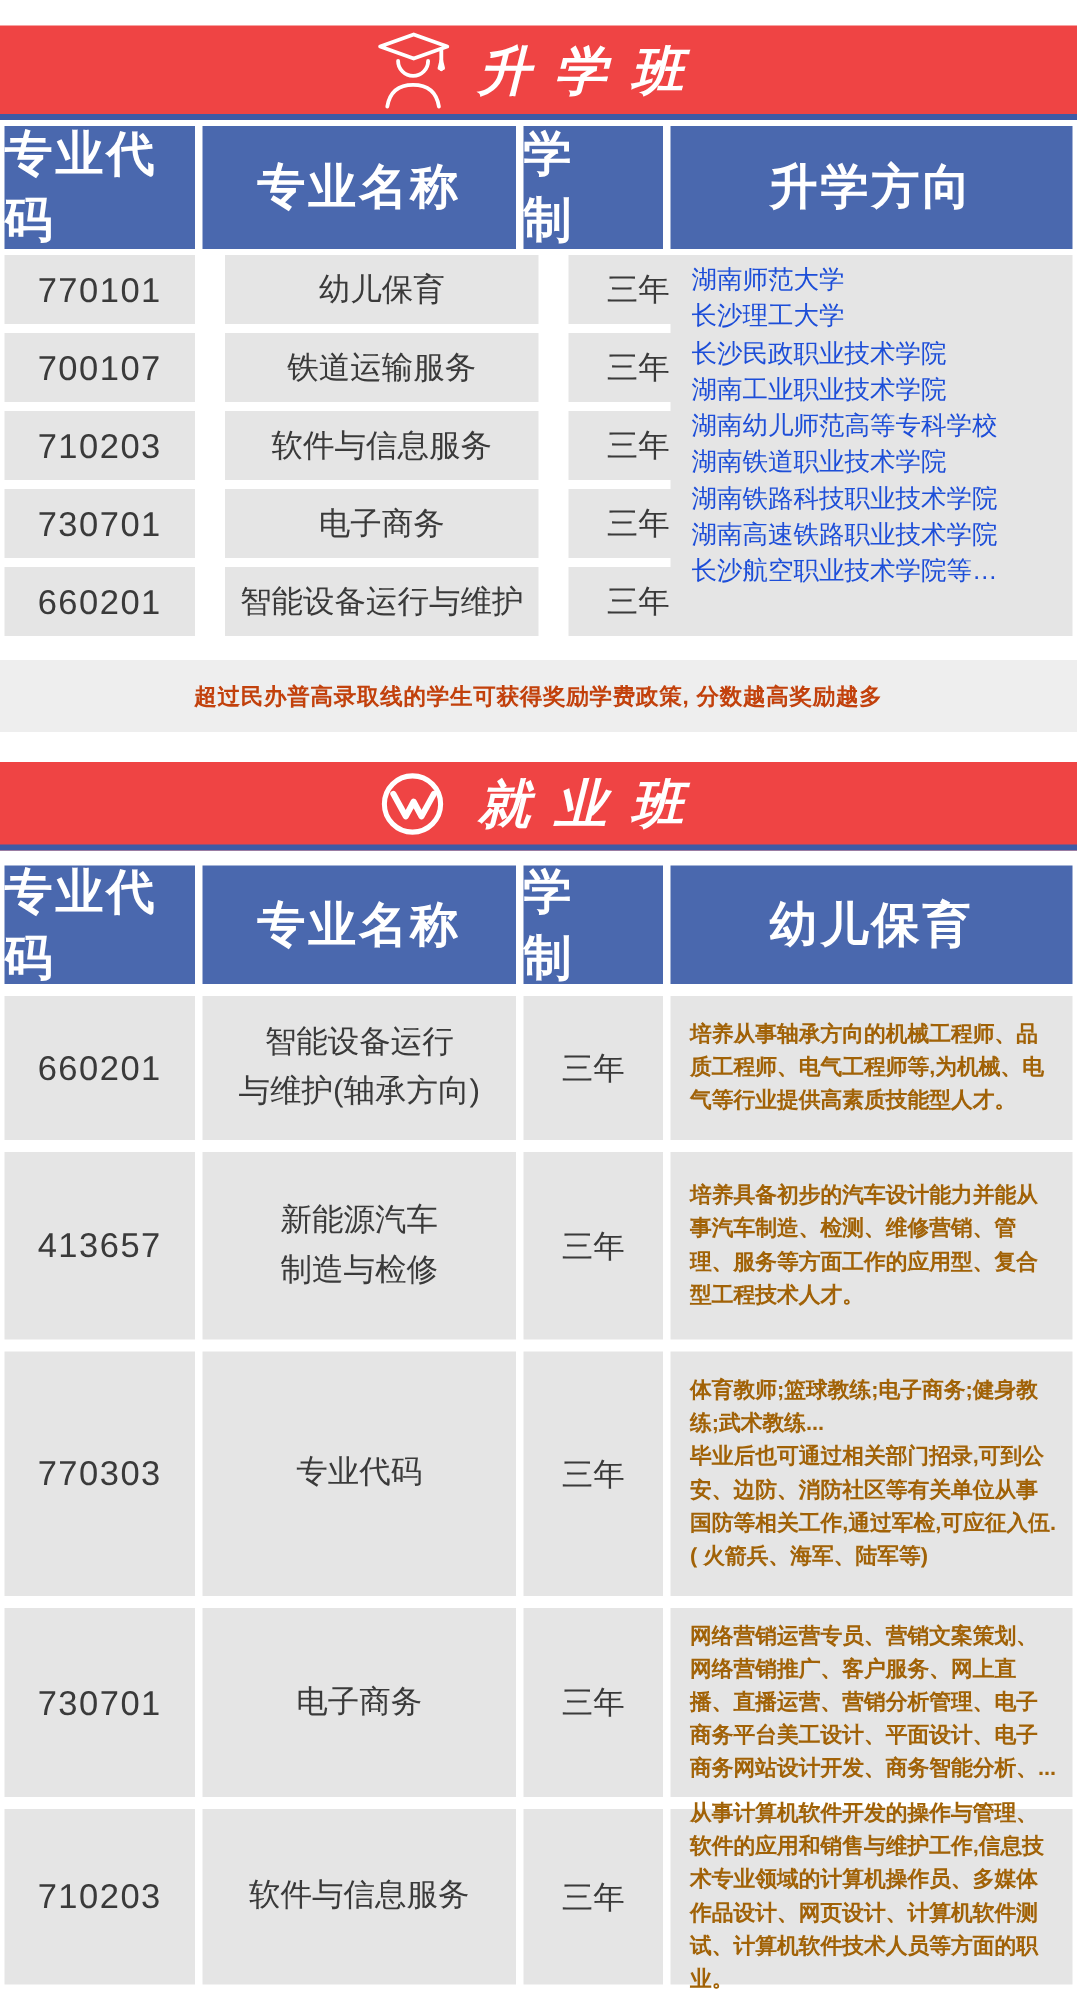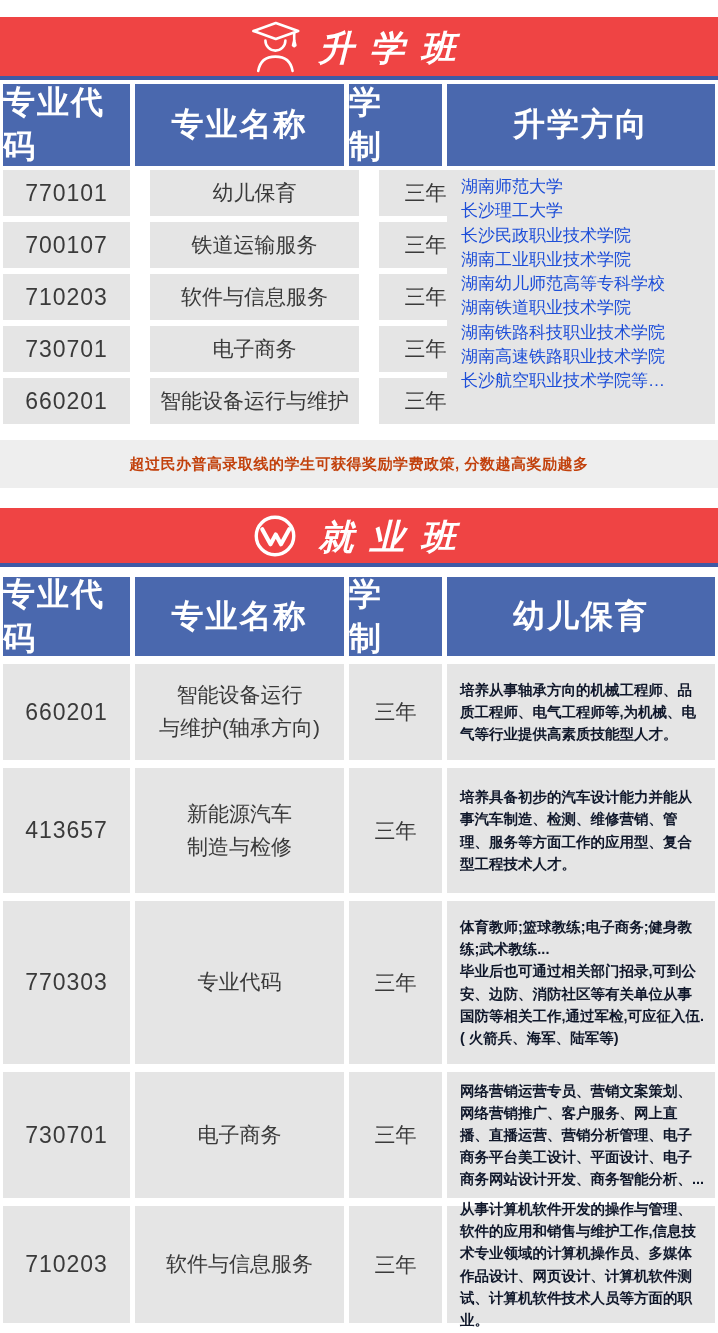--- a/index.html
+++ b/index.html
@@ -46,21 +46,21 @@
   #emp-rows { position:absolute; top:664px; left:3px; width:712px; }
   .emp-row { display:flex; gap:5px; margin-bottom:8px; }
   .emp-row.h1 { height:96px; }  .emp-row.h2 { height:125px; }
   .emp-row.h3 { height:163px; } .emp-row.h4 { height:126px; }
   .emp-row.h5 { height:117px; }
   .emp-row .col-code { font-size:23px; letter-spacing:1px; }
   .emp-row .col-name { font-size:21px; flex-direction:column; line-height:1.55; }
   .emp-row .col-dur  { font-size:21px; }
   .emp-row .col-dir  { display:flex; flex-direction:column; justify-content:center; align-items:flex-start;
     padding:10px 10px 10px 13px; text-align:left; }
-  .emp-row .col-dir p { font-size:14.5px; line-height:1.52; font-weight:600; color:#0f172a; }
+  .emp-row .col-dir p { font-size:14.5px; line-height:1.52; font-weight:600; color:#a16207; }
   .emp-row .col-dir p:empty, .col-name div:empty { display:none; }
 
   svg { display:block; }
 </style>
 </head>
 <body>
 
 <div class="banner" id="banner-advancement">
   <span class="banner-icon">
     <svg viewBox="0 0 70 66" width="56" height="56" fill="none" stroke="#ffffff" stroke-width="3.2" stroke-linecap="round" stroke-linejoin="round">

